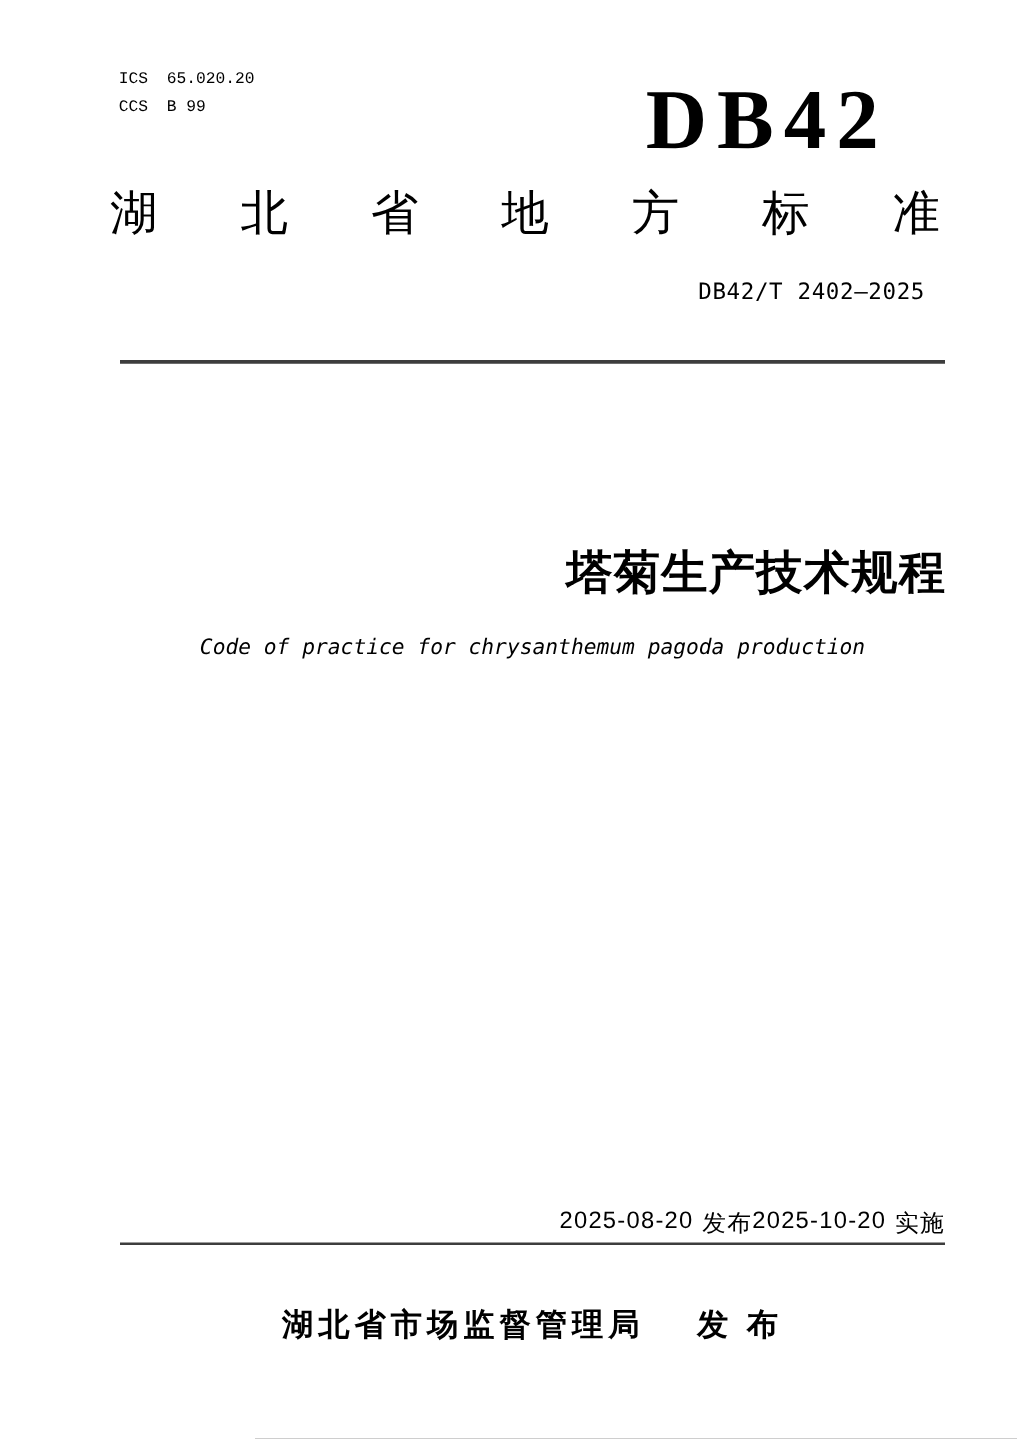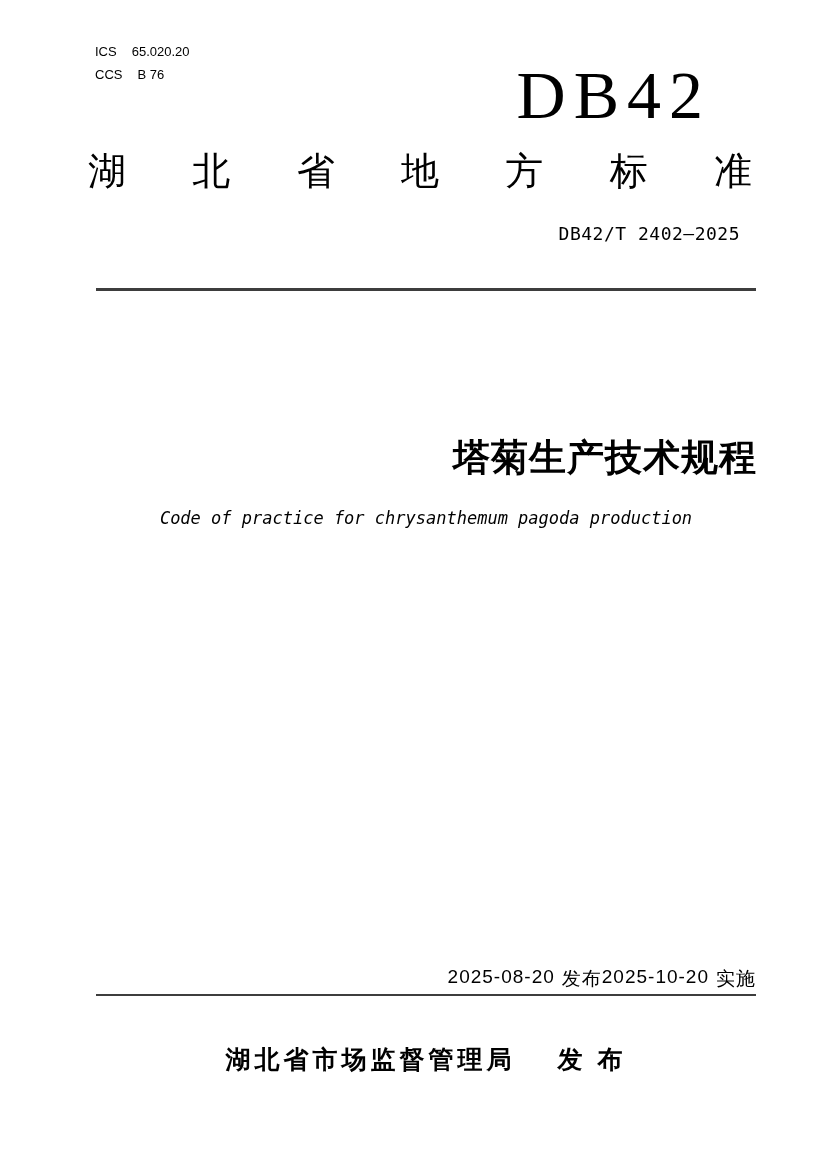--- a/index.html
+++ b/index.html
@@ -9,31 +9,31 @@
     width:815px; height:1151px;
     margin:0 auto;
     background:#ffffff;
     color:#000000;
     font-family:"Liberation Sans","DejaVu Sans",sans-serif;
     overflow:hidden;
   }
 
   
   .code-block {
-    position:absolute; left:95px; top:40px;
-    font-family:Liberation Sans, sans-serif;
+    position:absolute; left:95px; top:51px;
+    font-family:Liberation Mono, monospace;
     font-size:13px; line-height:23px;text-align:center;
   }
   .code-line { display:flex; gap:15px; }
 
   
   .db-logo {
     position:absolute; top:61px; right:104px;
     font-family:"Liberation Serif","DejaVu Serif",serif;
-    font-weight:normal; font-size:68px; line-height:1;
+    font-weight:bold; font-size:68px; line-height:1;
     letter-spacing:8px;
   }
 
   
   .std-name {
     position:absolute; left:88px; top:150px; width:664px;
     display:flex; justify-content:space-between;
     font-size:38px; line-height:1.15; font-weight:normal;
   }
 
@@ -81,21 +81,21 @@
 
 <div class="page">
 
   <div class="code-block">
     <div class="code-line">
       <span>ICS</span>
       <span>65.020.20</span>
     </div>
     <div class="code-line">
       <span>CCS</span>
-      <span>B 76</span>
+      <span>B 99</span>
     </div>
   </div>
 
   <div class="db-logo">DB42</div>
 
   <div class="std-name">
     <span>湖</span>
     <span>北</span>
     <span>省</span>
     <span>地</span>

